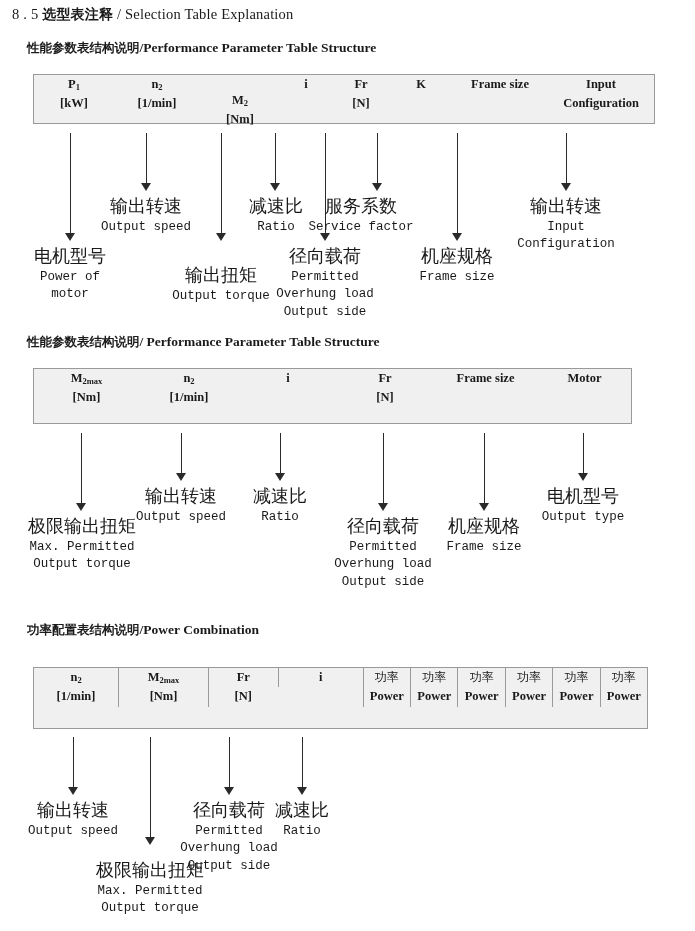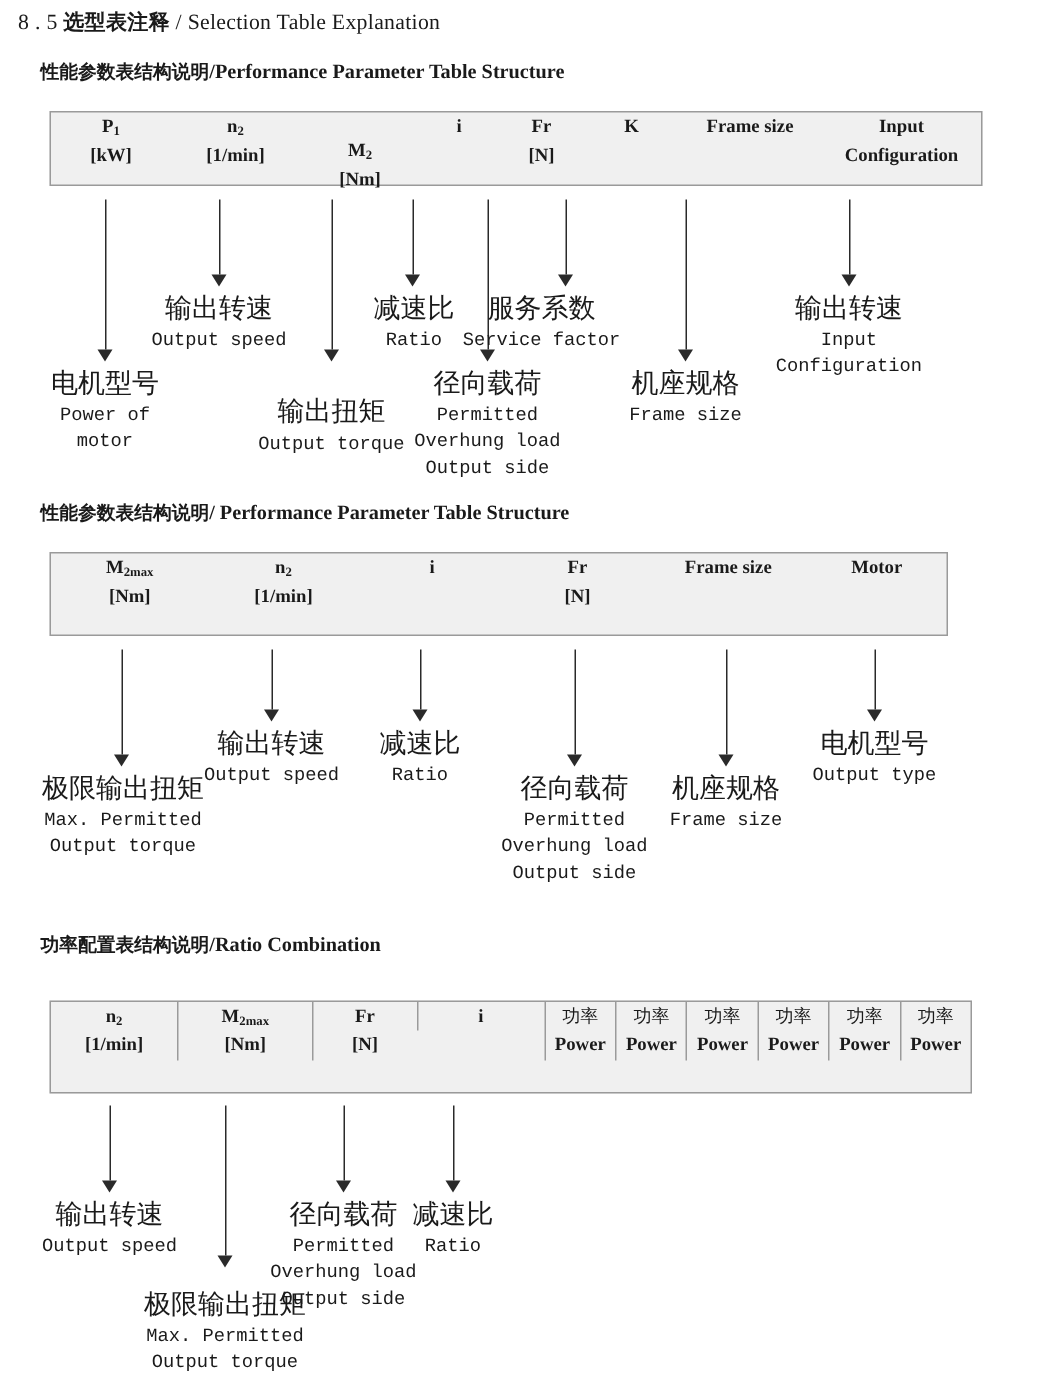--- a/index.html
+++ b/index.html
@@ -318,21 +318,21 @@
 <div class="note" style="left:434px; top:513px; width:100px;">
   <span class="cn">机座规格</span>
   <span class="en">Frame size</span>
 </div>
 <div class="note" style="left:533px; top:483px; width:100px;">
   <span class="cn">电机型号</span>
   <span class="en">Output type</span>
 </div>
 
 <div class="abs sec-heading" style="top:622px;">
-  <span class="cn">功率配置表结构说明</span><span class="en">/</span><span class="en">Ratio Combination</span>
+  <span class="cn">功率配置表结构说明</span><span class="en">/</span><span class="en">Power Combination</span>
 </div>
 
 <div class="abs tbl bordered" id="table-3" style="left:33px; top:667px; width:615px; height:62px;">
     <div class="cell" style="width: 87px;">
       <span class="ln">n<span class="sub">2</span></span>
       <span class="ln unit">[1/min]</span>
     </div>
     <div class="cell" style="width: 93px;">
       <span class="ln">M<span class="sub">2max</span></span>
       <span class="ln unit">[Nm]</span>

